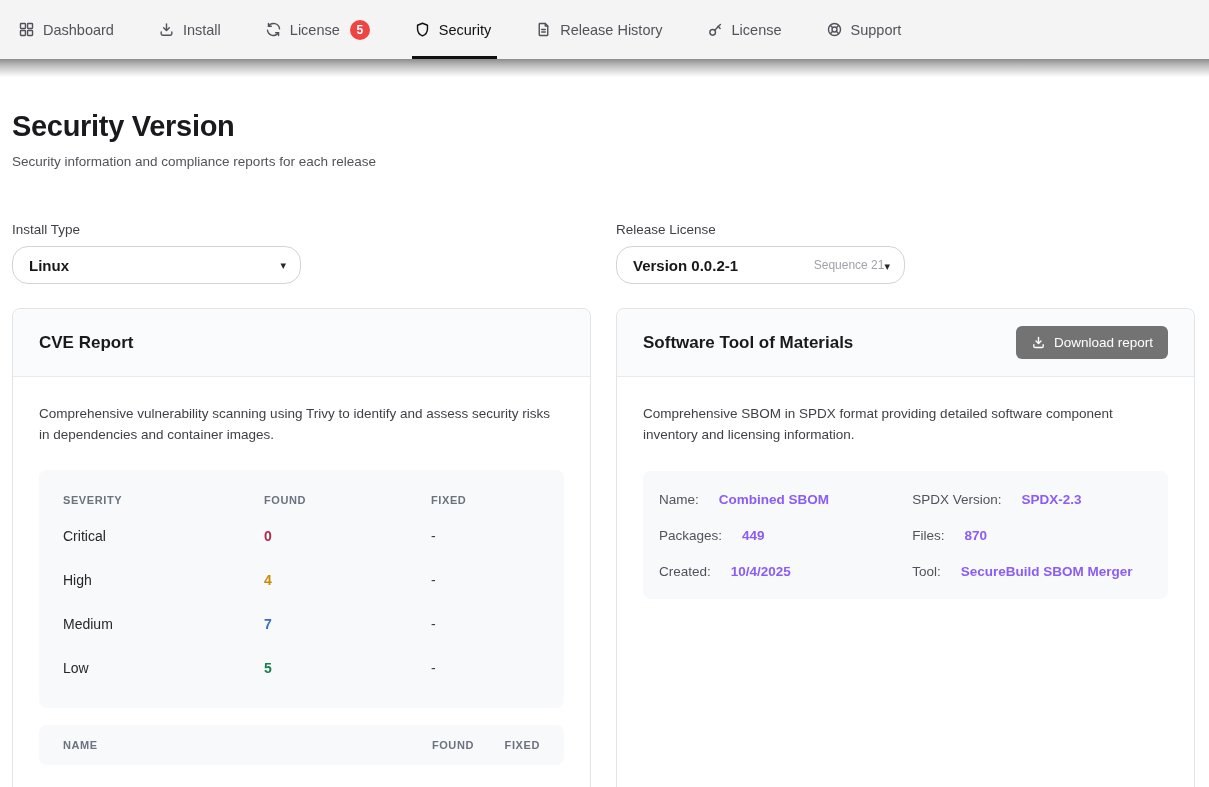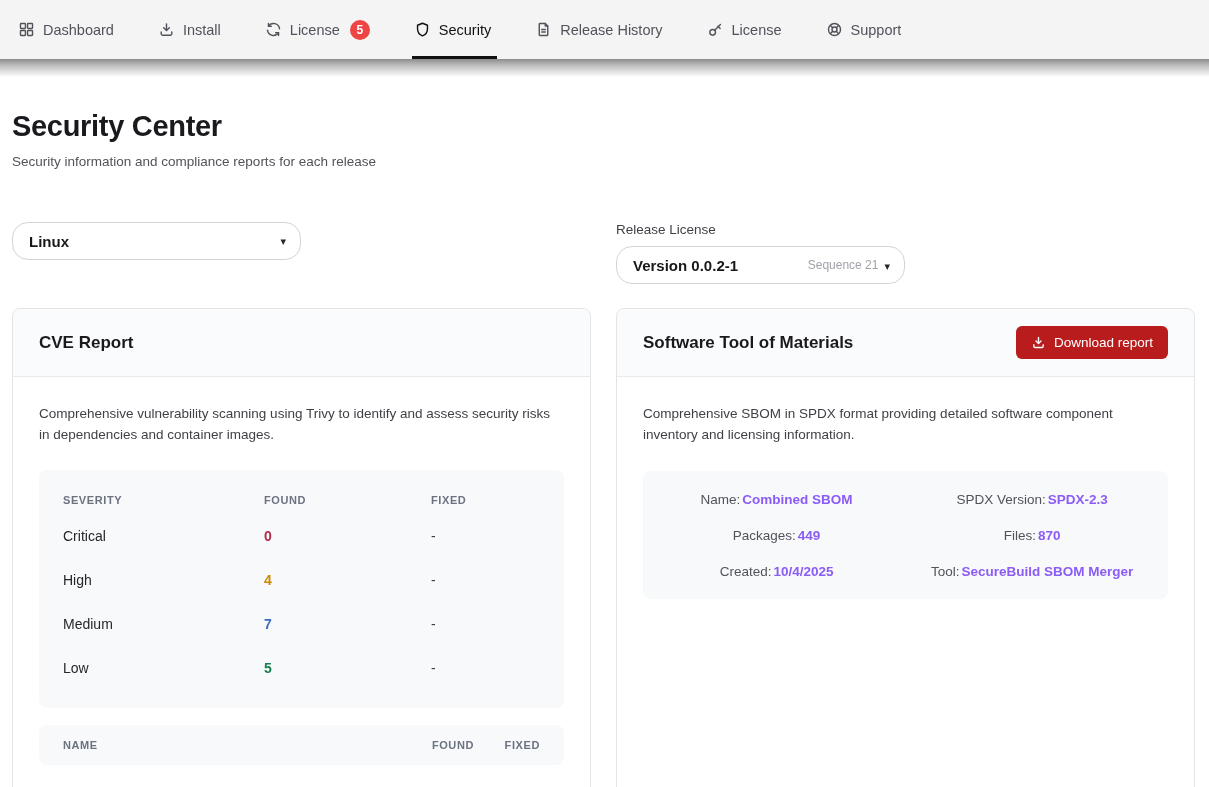--- a/index.html
+++ b/index.html
@@ -28,21 +28,21 @@
   .page-subtitle { margin-top:11px; font-size:13.5px; color:#52525b; }
 
   
   .cols { display:grid; grid-template-columns:1fr 1fr; column-gap:25px; }
   .filters { margin-top:53px; }
   .field-label { font-size:13.5px; color:#3f3f46; margin-bottom:9px; }
   .select { width:289px; height:38px; border:1px solid #d4d4d8; border-radius:16px;
     background:#fff; display:flex; align-items:center; justify-content:space-between;
     padding:0 14px 0 16px; cursor:pointer; }
   .select .sel-value { font-size:15px; font-weight:700; color:#18181b; }
-  .select .sel-right { display:flex; align-items:flex-end; gap:6px; }
+  .select .sel-right { display:flex; align-items:flex-end; }
   .select .sel-meta { font-size:12px; color:#a1a1aa; }
   .caret { font-size:11px; color:#27272a; line-height:1; }
 
   
   .cards { margin-top:24px; align-items:start; }
   .card { border:1px solid #e4e4e7; border-radius:8px; background:#fff;
     height:560px;  overflow:hidden; }
   .card-header { background:#fafbfc; border-bottom:1px solid #e9eaec;
     padding:0 26px; height:68px; display:flex; align-items:center;
     justify-content:space-between; border-radius:8px 8px 0 0; }
@@ -67,22 +67,22 @@
   .cv-head .cv-fixed { width:66px; text-align:right; }
 
   
   .btn-download { display:flex; align-items:center; gap:8px; border:none;
     color:#fff; font-size:13.5px; font-weight:500; border-radius:6px;
     padding:9px 15px; cursor:pointer; font-family:inherit; }
   .btn-download svg { width:15px; height:15px; stroke:#fff; }
   .sbom-panel { margin-top:26px; background:#f8f9fa; border-radius:8px;
     padding:10px 16px; display:grid; grid-template-columns:1fr 1.02fr;
     column-gap:18px; }
-  .sbom-cell { display:flex; align-items:center; justify-content:center;
-    height:36px; gap:2px; }
+  .sbom-cell { display:flex; align-items:center; justify-content:flex-start;
+    height:36px; gap:20px; }
   .sbom-label { font-size:13.5px; color:#52525b; white-space:nowrap; }
   .sbom-value { font-size:13.5px; font-weight:700; color:#8b5cf6; text-align:right; white-space:nowrap; }
 </style>
 </head>
 <body>
 
 <nav class="topnav">
   <div class="nav-item">
     <span style="display:flex">
       <svg viewBox="0 0 24 24" fill="none" stroke-width="2" stroke-linecap="round">
@@ -160,25 +160,26 @@
         </svg>
     </span>
     <span>Support</span>
   </div>
 </nav>
 
 <div class="nav-shadow"></div>
 
 <div class="content">
 
-  <h1 class="page-title">Security Center</h1>
+  <h1 class="page-title">Security Version</h1>
   <p class="page-subtitle">Security information and compliance reports for each release</p>
 
   <div class="cols filters">
     <div>
+      <div class="field-label">Install Type</div>
       <div class="select">
         <span class="sel-value">Linux</span>
         <span class="caret">▾</span>
       </div>
     </div>
     <div>
       <div class="field-label">Release License</div>
       <div class="select">
         <span class="sel-value">Version 0.0.2-1</span>
         <span class="sel-right">
@@ -230,21 +231,21 @@
           <span class="th cv-name">NAME</span>
           <span class="th cv-found">FOUND</span>
           <span class="th cv-fixed">FIXED</span>
         </div>
       </div>
     </section>
 
     <section class="card">
       <div class="card-header">
         <h2 class="card-title">Software Tool of Materials</h2>
-        <button class="btn-download" style="background-color: #b91c1c;">
+        <button class="btn-download" style="background-color: #737373;">
           <span style="display:flex">
             <svg viewBox="0 0 24 24" fill="none" stroke-width="2.2" stroke-linecap="round" stroke-linejoin="round">
                 <path d="M12 4v9"></path>
                 <path d="m8 9.5 4 4 4-4"></path>
                 <path d="M4.5 15.5v2.5a2 2 0 0 0 2 2h11a2 2 0 0 0 2-2v-2.5"></path>
               </svg>
           </span>
           <span>Download report</span>
         </button>
       </div>

